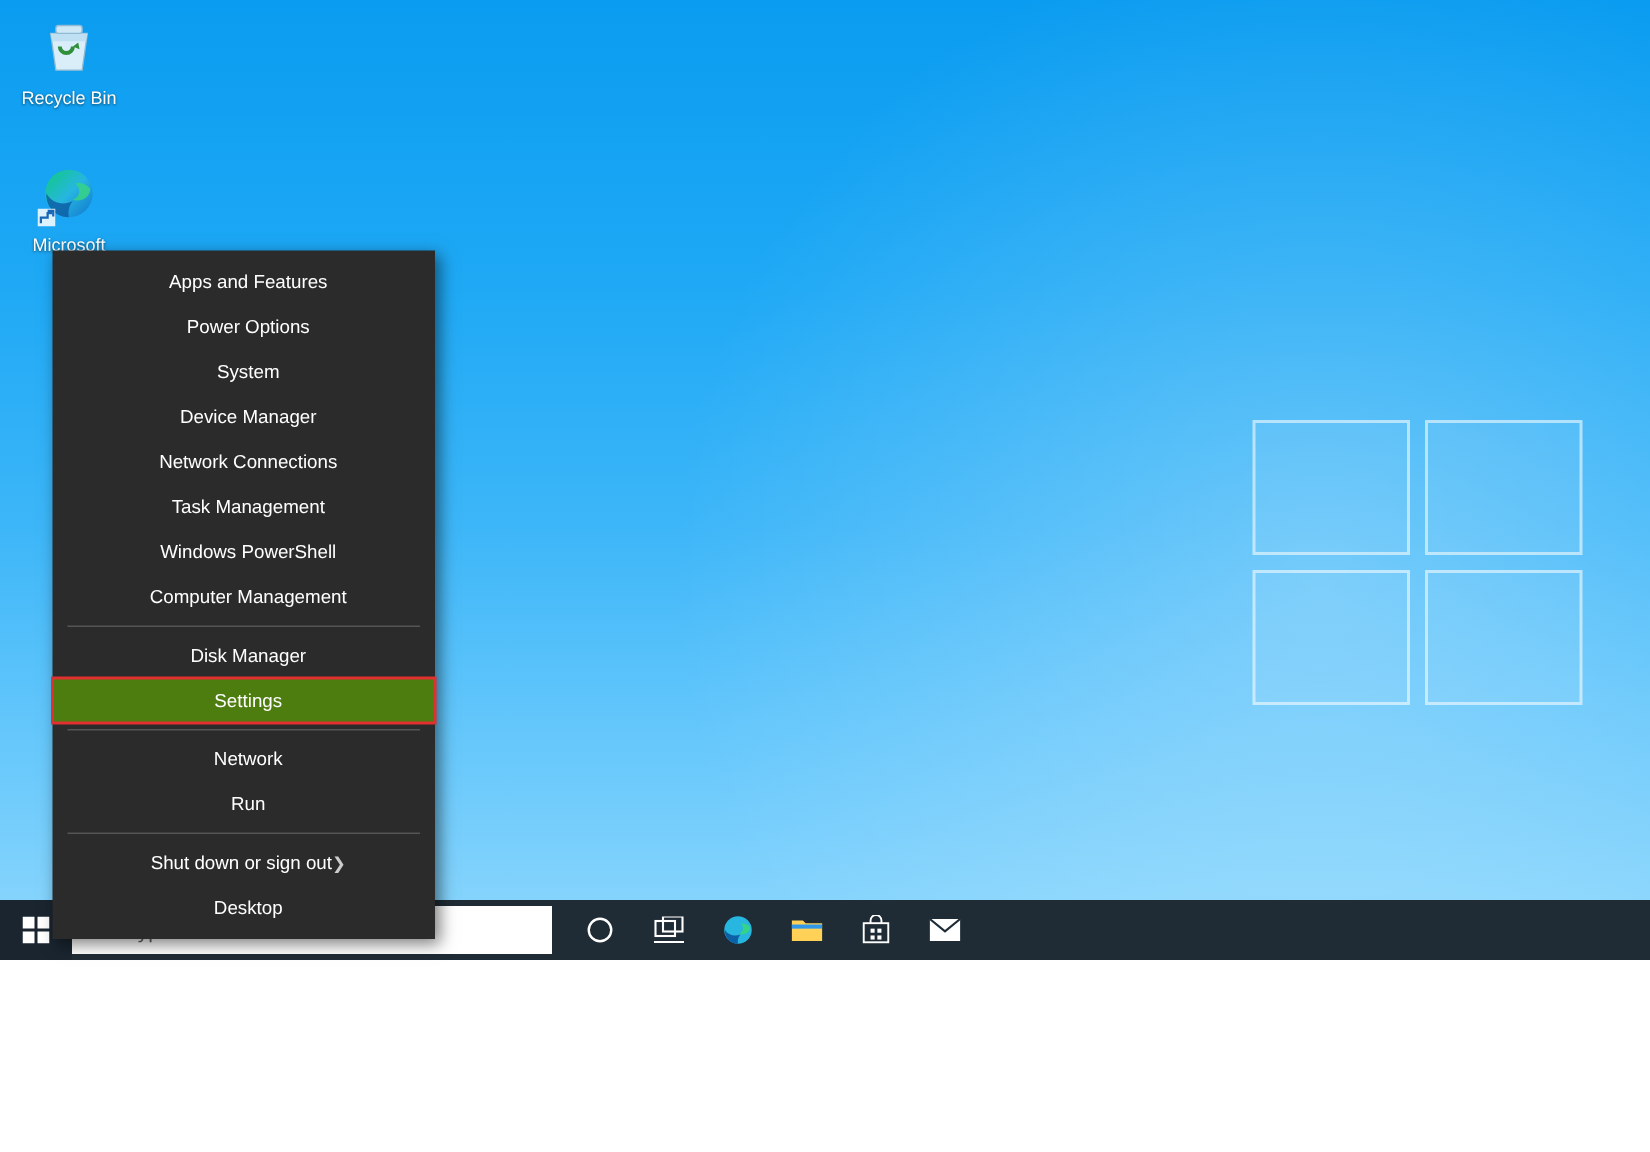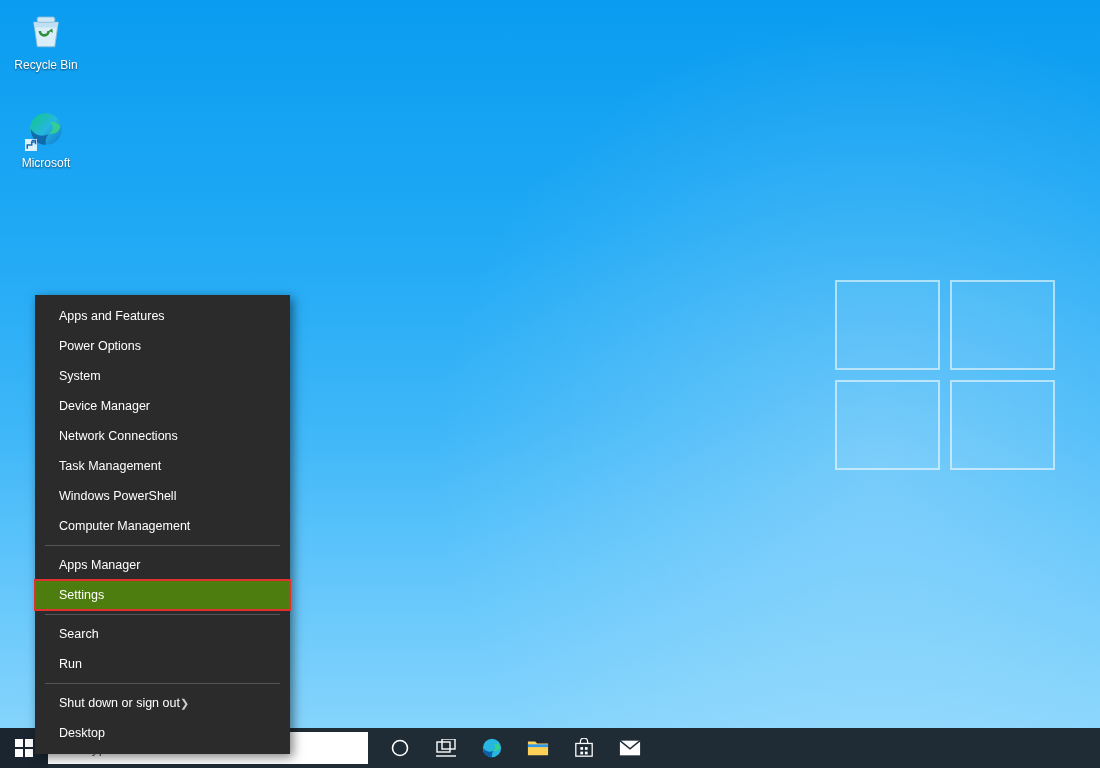--- a/index.html
+++ b/index.html
@@ -2,21 +2,21 @@
 <html><head>
 <meta charset="utf-8">
 <style>
   * { margin: 0; padding: 0; box-sizing: border-box; font-family: "Segoe UI", Arial, sans-serif; }
   html, body { width: 1100px; height: 768px; overflow: hidden; }
 
   
   .desktop {
     position: relative;
     width: 1100px;
-    height: 768px;
+    height: 640px;
     background:
       radial-gradient(circle at 80% 60%, rgba(255,255,255,0.25), rgba(255,255,255,0) 45%),
       linear-gradient(180deg, #0a9cf0 0%, #1fa9f5 30%, #3db6f8 55%, #62c6fb 75%, #8fd8fd 100%);
   }
 
   
   .win-logo {
     position: absolute;
     right: 40px;
     top: 280px;
@@ -61,21 +61,21 @@
     background: #2b2b2b;
     color: #fff;
     font-size: 12.5px;
     padding: 6px 0;
     box-shadow: 3px 3px 10px rgba(0,0,0,0.5);
   }
   .context-menu .item {
     padding: 8px 18px 8px 24px;
     display: flex;
     align-items: center;
-    justify-content: flex-start;
+    justify-content: center;
     cursor: default;
   }
   .context-menu .item.highlighted {
     background: #4d7c0f;
     outline: 2px solid #e03030;
     outline-offset: -1px;
   }
   .context-menu .sep {
     height: 1px;
     margin: 4px 10px;
@@ -253,28 +253,28 @@
         <span>Task Management</span>
       </div>
       <div class="item">
         <span>Windows PowerShell</span>
       </div>
       <div class="item">
         <span>Computer Management</span>
       </div>
       <div class="sep"></div>
       <div class="item">
-        <span>Apps Manager</span>
+        <span>Disk Manager</span>
       </div>
       <div class="item highlighted">
         <span>Settings</span>
       </div>
       <div class="sep"></div>
       <div class="item">
-        <span>Search</span>
+        <span>Network</span>
       </div>
       <div class="item">
         <span>Run</span>
       </div>
       <div class="sep"></div>
       <div class="item">
         <span>Shut down or sign out</span>
         <span class="chevron">❯</span>
       </div>
       <div class="item">

